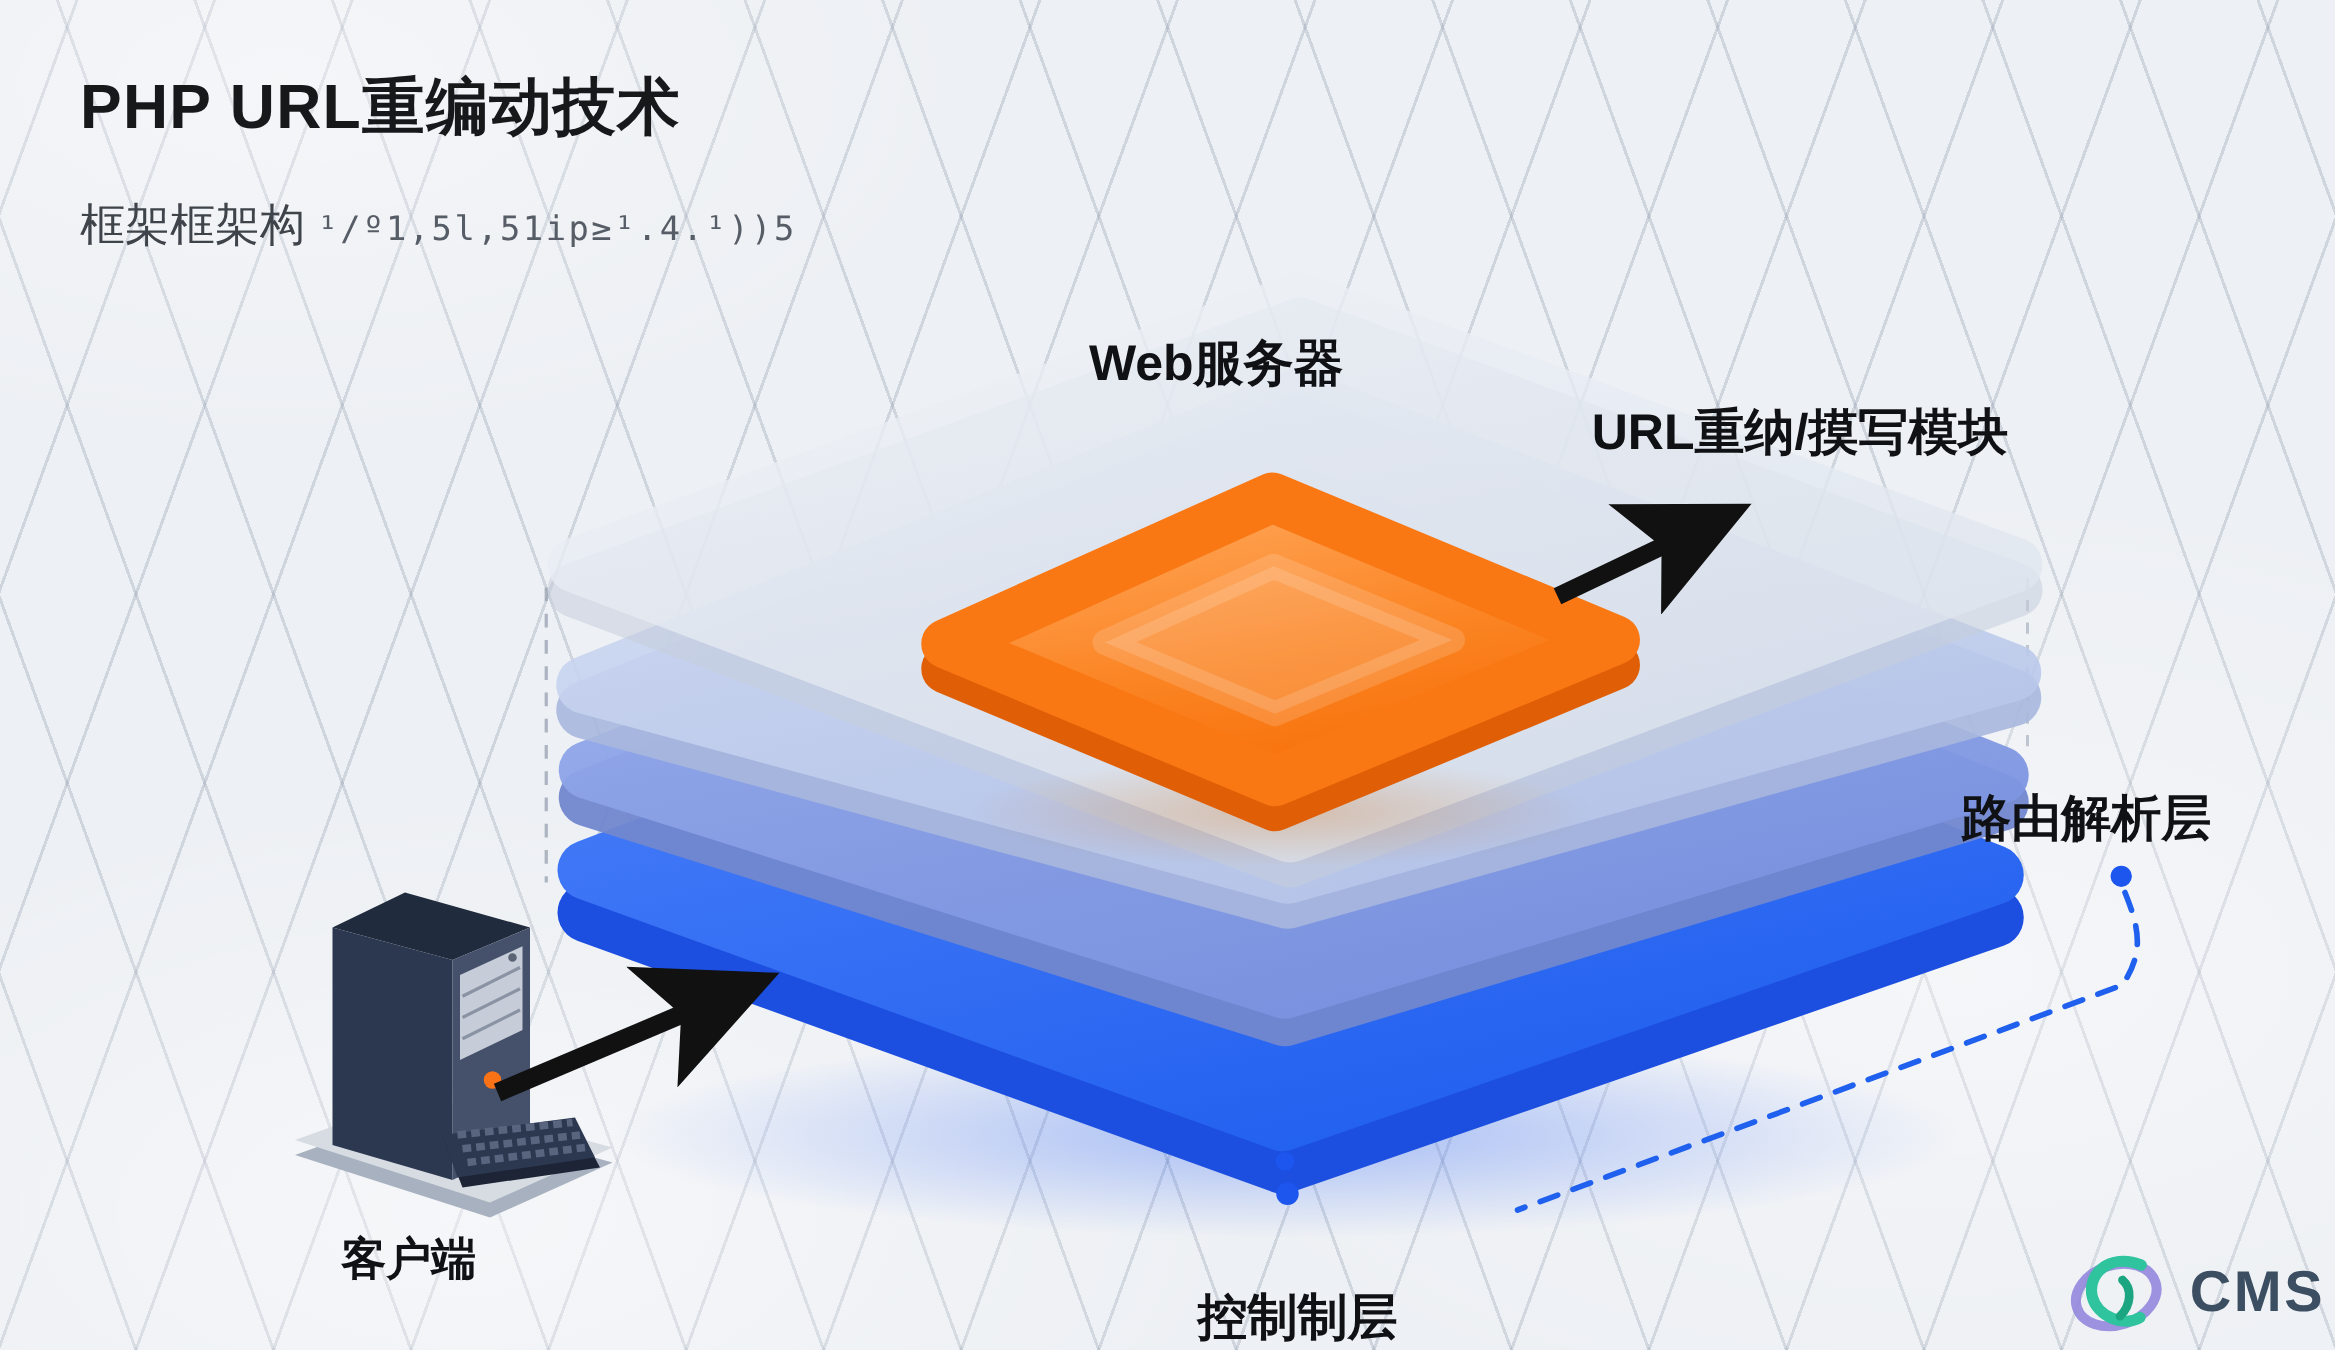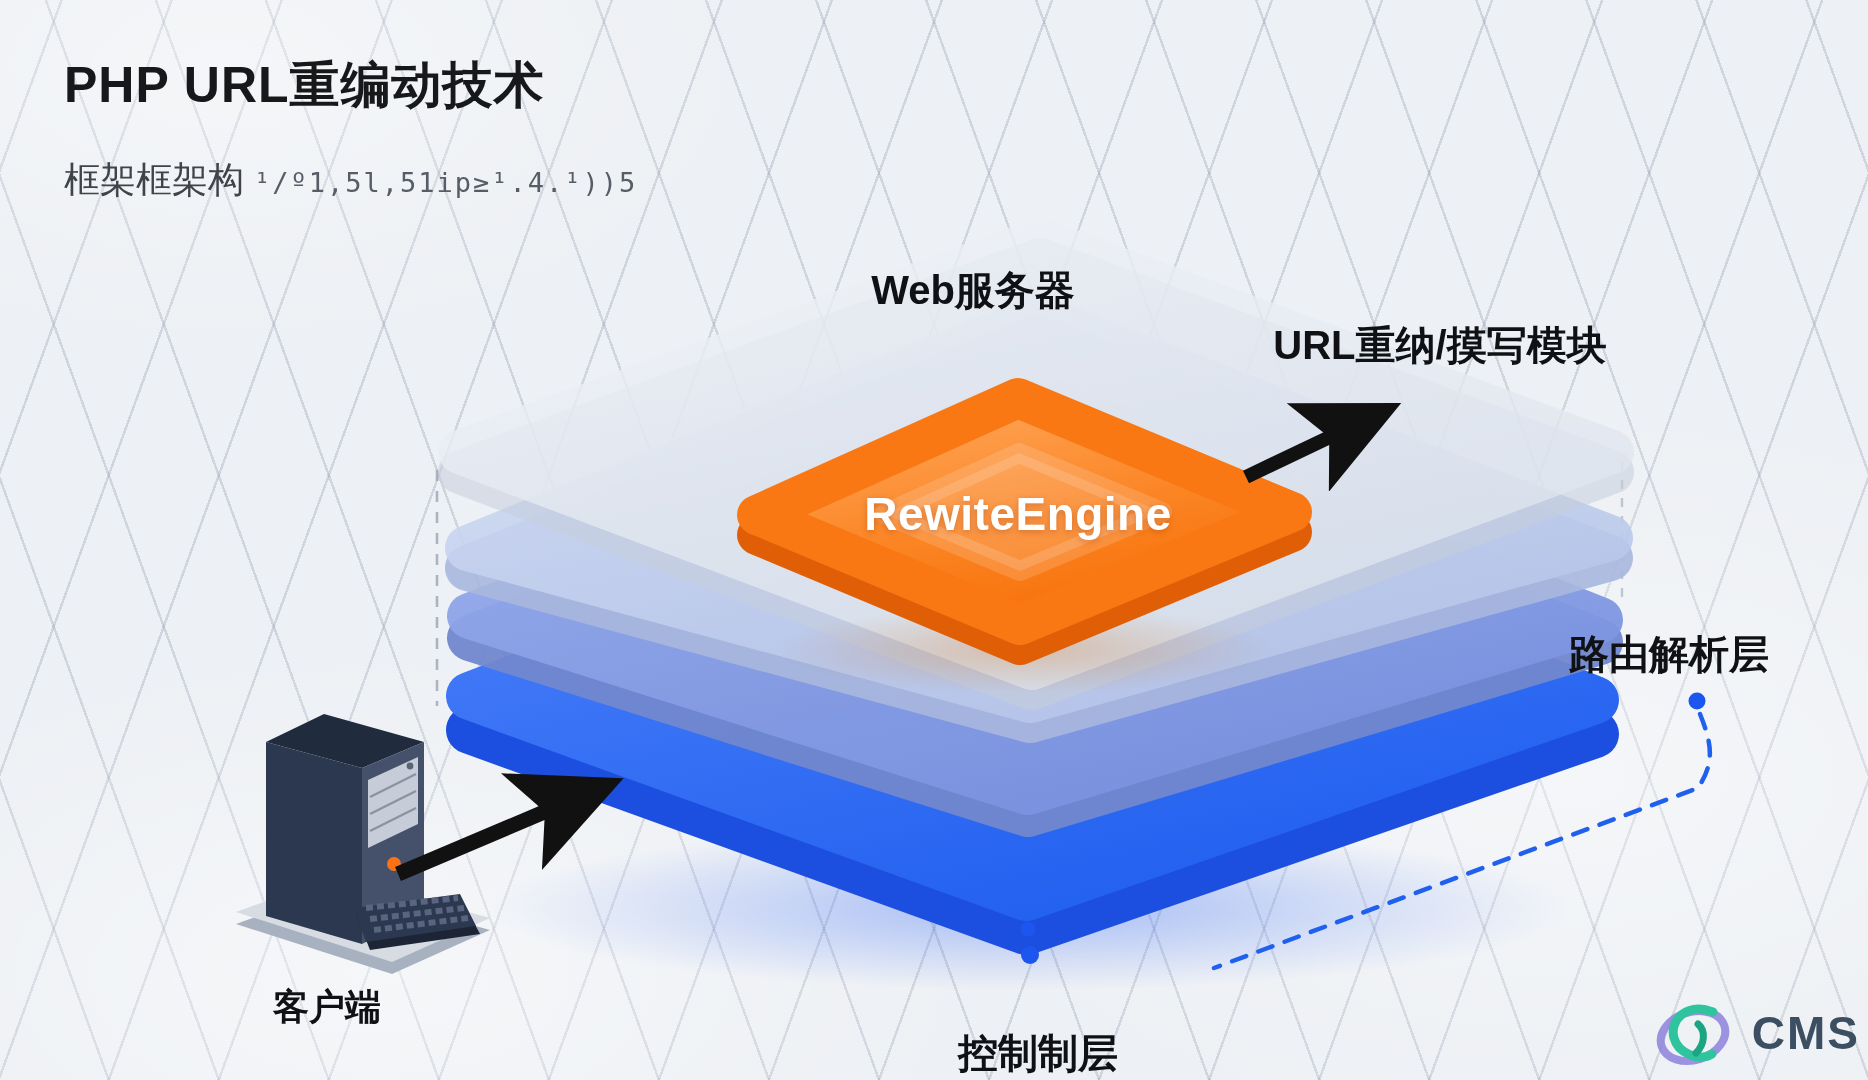--- a/index.html
+++ b/index.html
@@ -133,21 +133,20 @@
   <div class="title">PHP URL重编动技术</div>
   <div class="subtitle">
     <span class="cjk">框架框架构</span><span class="glyphs">¹/º1,5l,51ip≥¹.4.¹))5</span>
   </div>
 
   <div class="lbl" style="left:973px;top:263px;font-size:40px;">Web服务器</div>
   <div class="lbl" style="left:1669px;top:627px;font-size:40px;">路由解析层</div>
   <div class="lbl" style="left:1440px;top:318px;font-size:40px;">URL重纳/摸写模块</div>
   <div class="lbl" style="left:1038px;top:985px;font-size:40px;margin-top:41px;">控制制层</div>
   <div class="lbl" style="left:327px;top:983px;font-size:36px;">客户端</div>
-  <div class="engine-label">RewiteEngine</div>
 
   <div class="logo">
     <svg width="86" height="74" viewBox="0 0 86 74">
       <ellipse cx="42" cy="40" rx="33" ry="24" fill="none" stroke="#9287dd" stroke-width="8" opacity="0.9" transform="rotate(-18 42 40)"></ellipse>
       <path d="M 62 16 C 36 6 18 24 23 42 C 27 57 48 66 61 58" fill="none" stroke="#2fc39e" stroke-width="9" stroke-linecap="round"></path>
       <path d="M 47 28 C 55 35 54 48 45 57" fill="none" stroke="#1ba580" stroke-width="7" stroke-linecap="round"></path>
     </svg>
     <span class="logo-text">CMS</span>
   </div>
 

